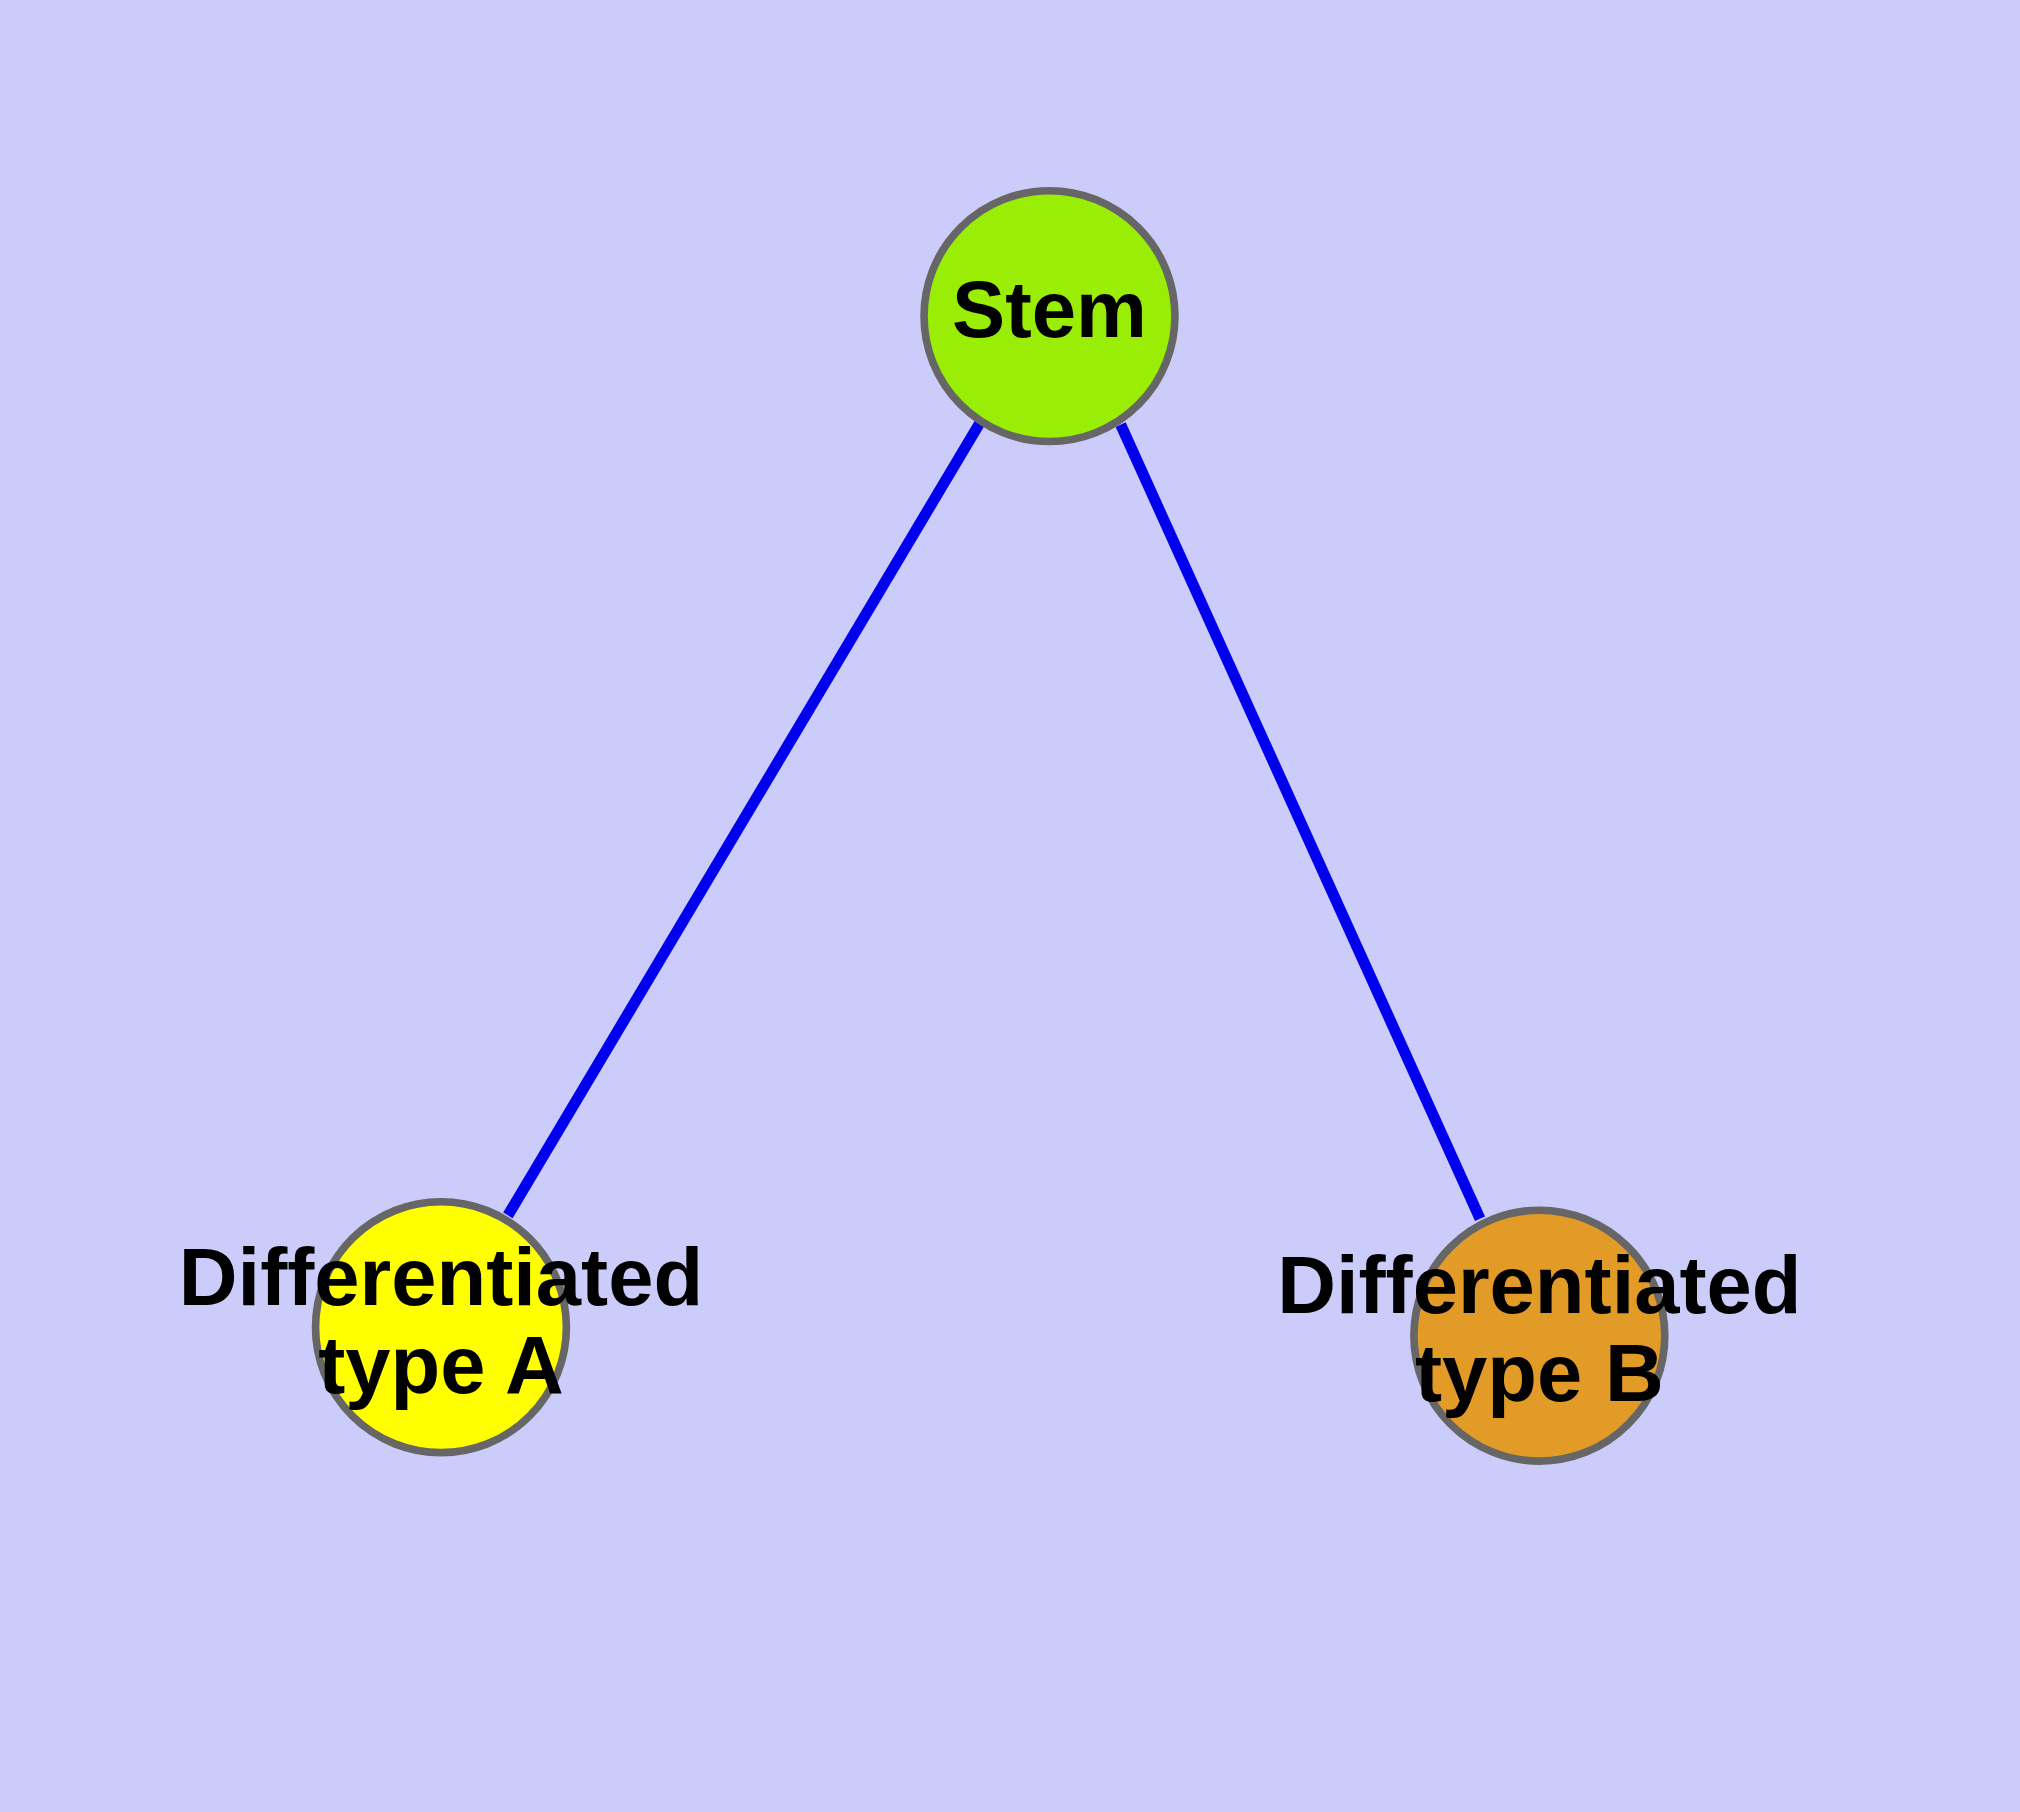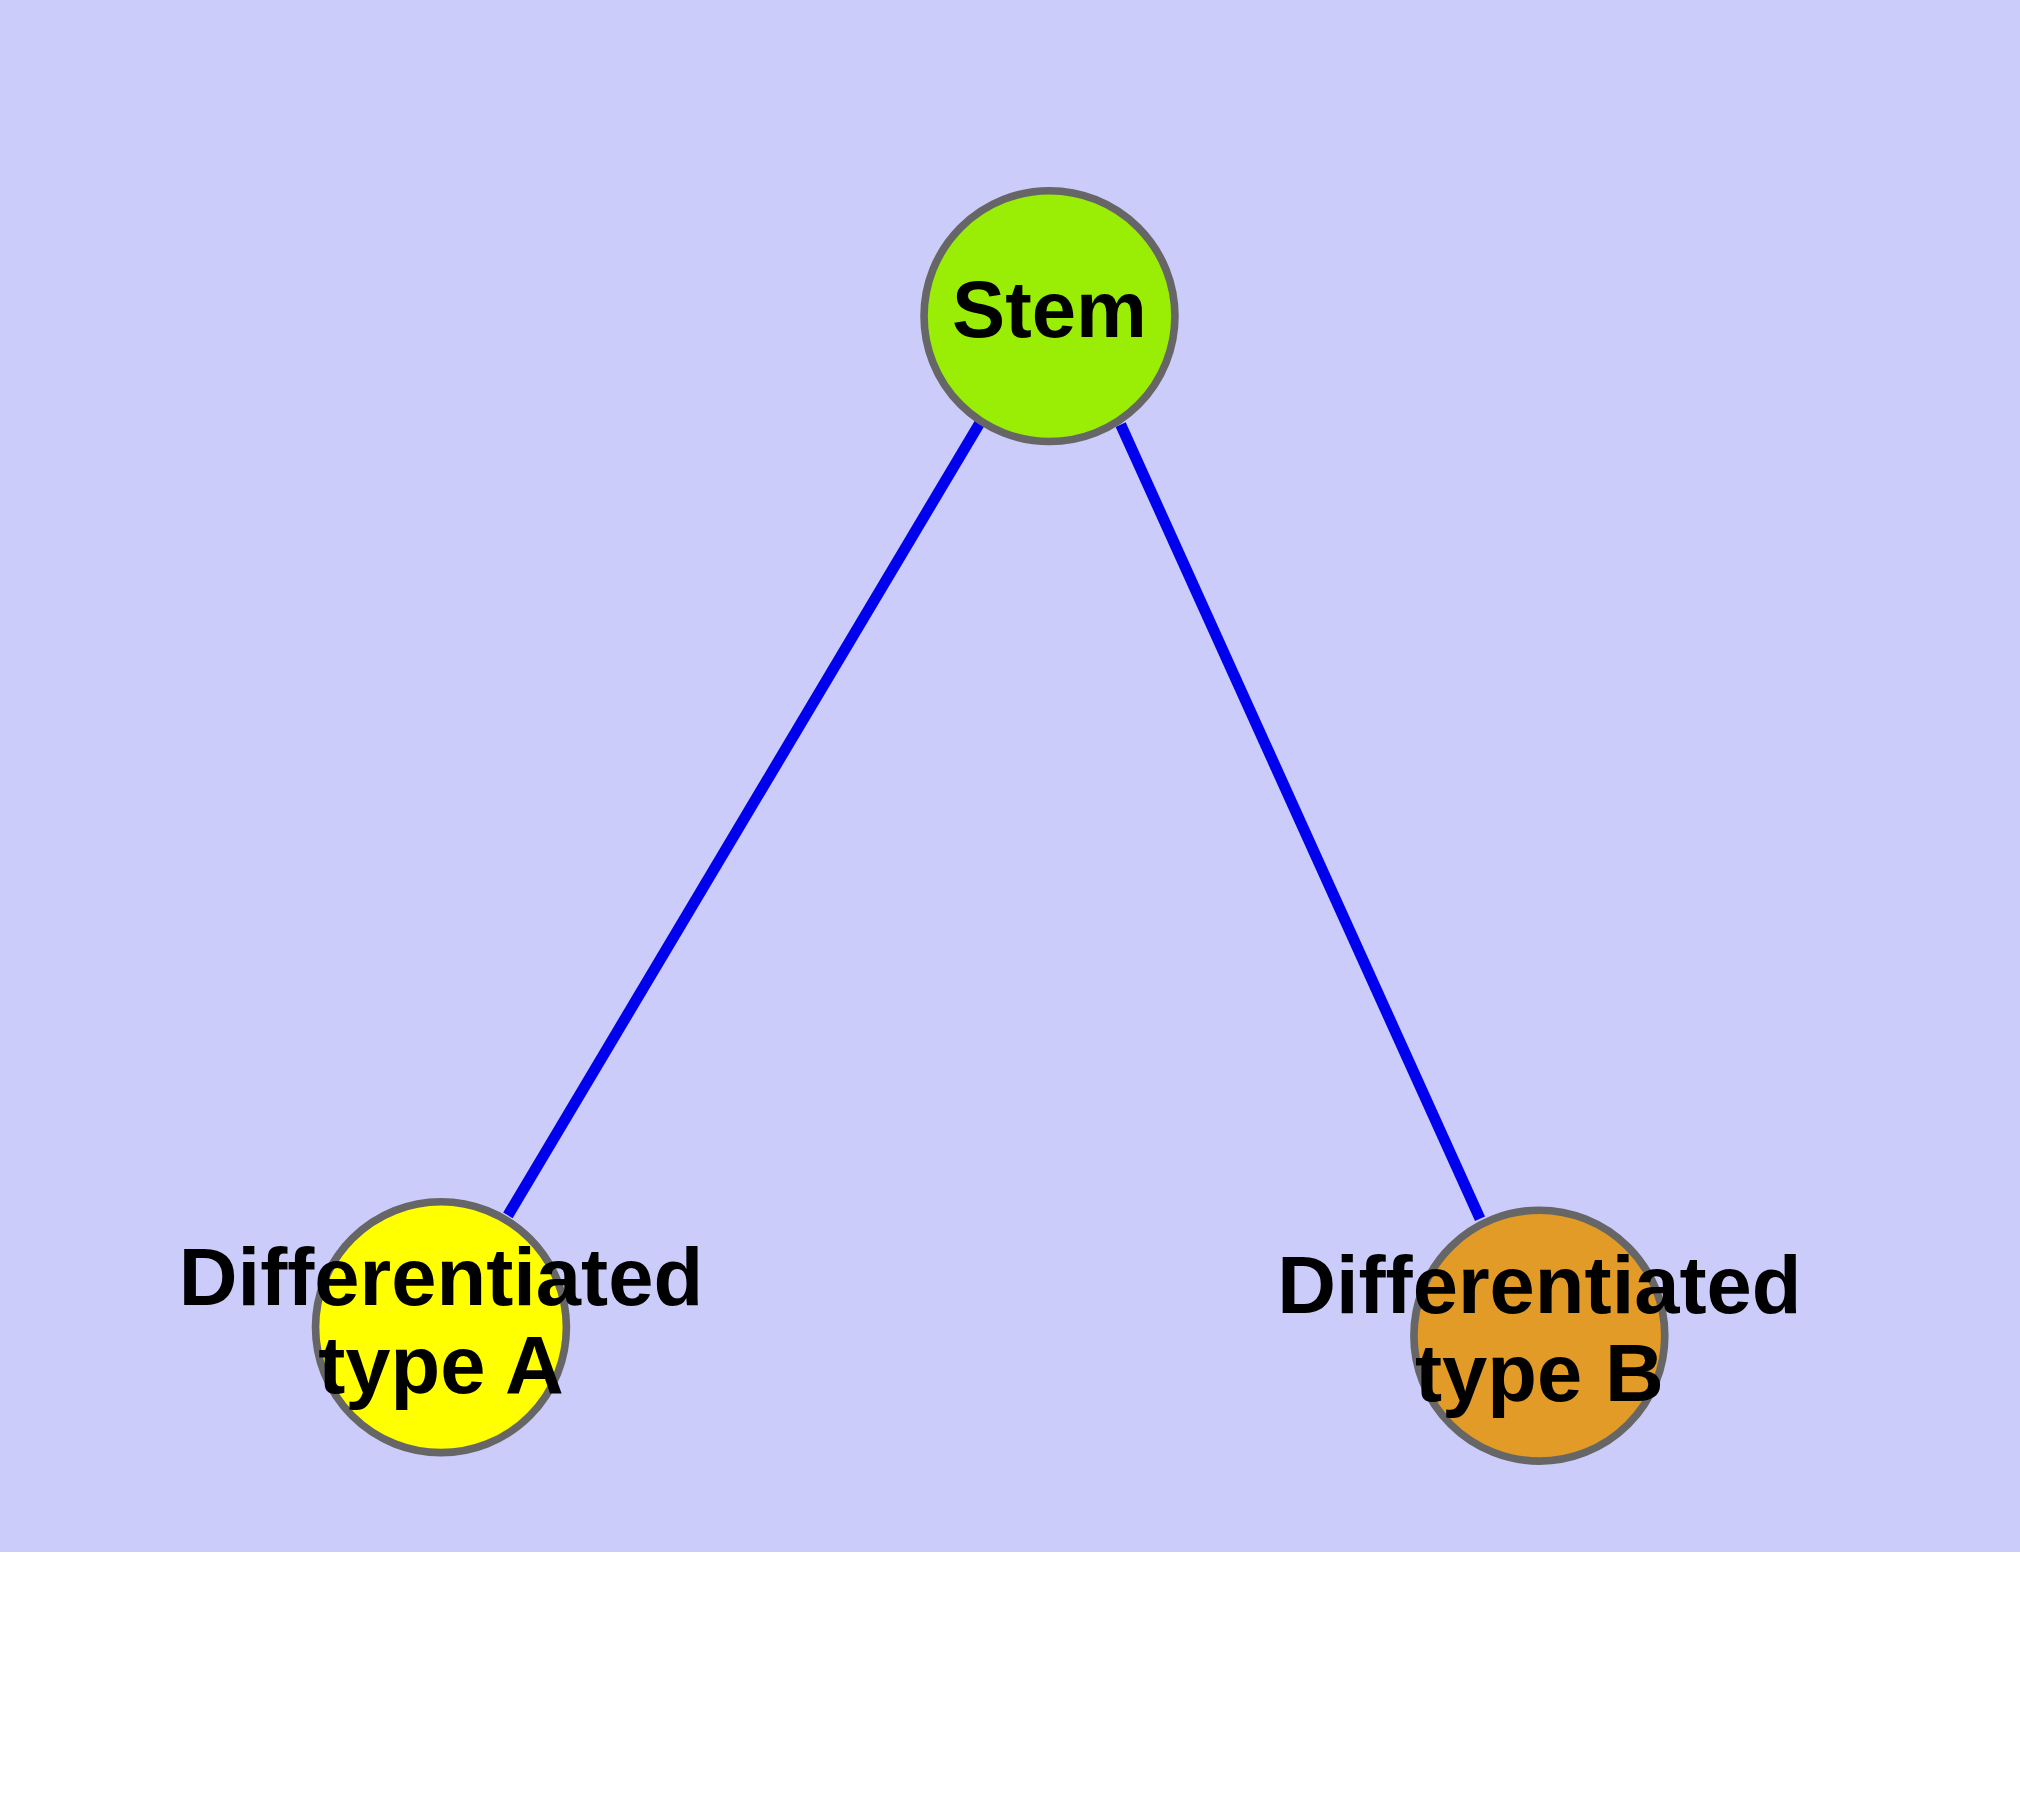--- a/index.html
+++ b/index.html
@@ -7,21 +7,21 @@
     margin: 0;
     padding: 0;
     background: #ffffff;
   }
   body {
     font-family: "Liberation Sans", sans-serif;
   }
   #canvas {
     position: relative;
     width: 2021px;
-    height: 1552px;
+    height: 1812px;
     overflow: hidden;
     background: #ccccfa;
   }
   #graph-svg {
     position: absolute;
     left: 0;
     top: 0;
     width: 2021px;
     height: 1812px;
     display: block;

